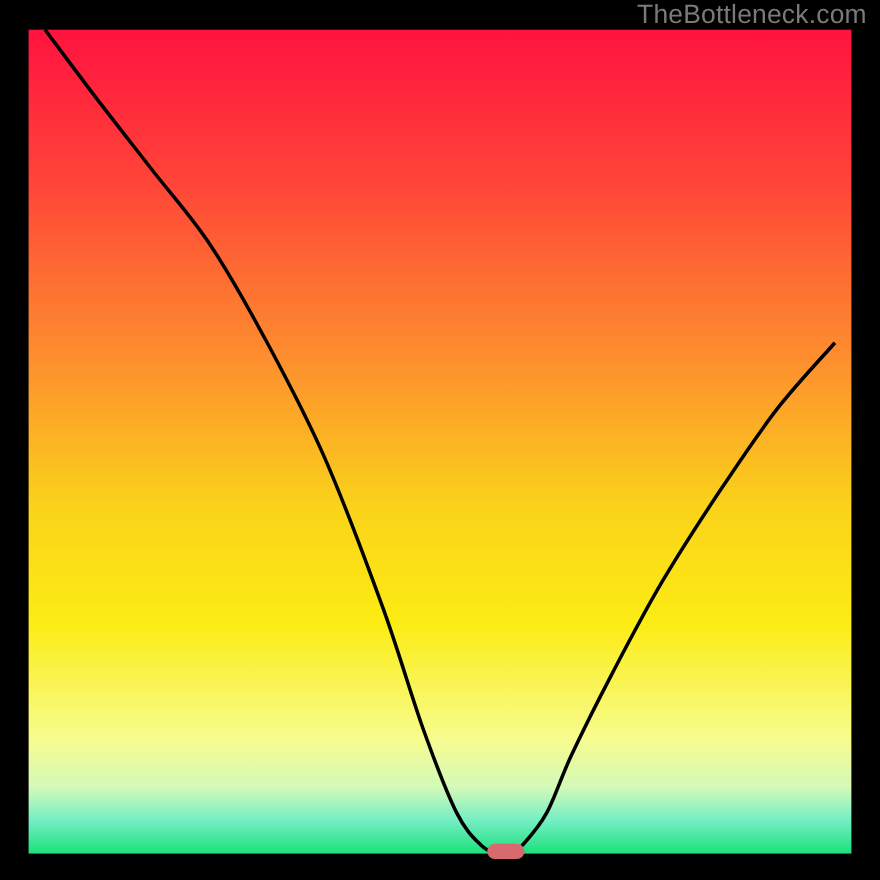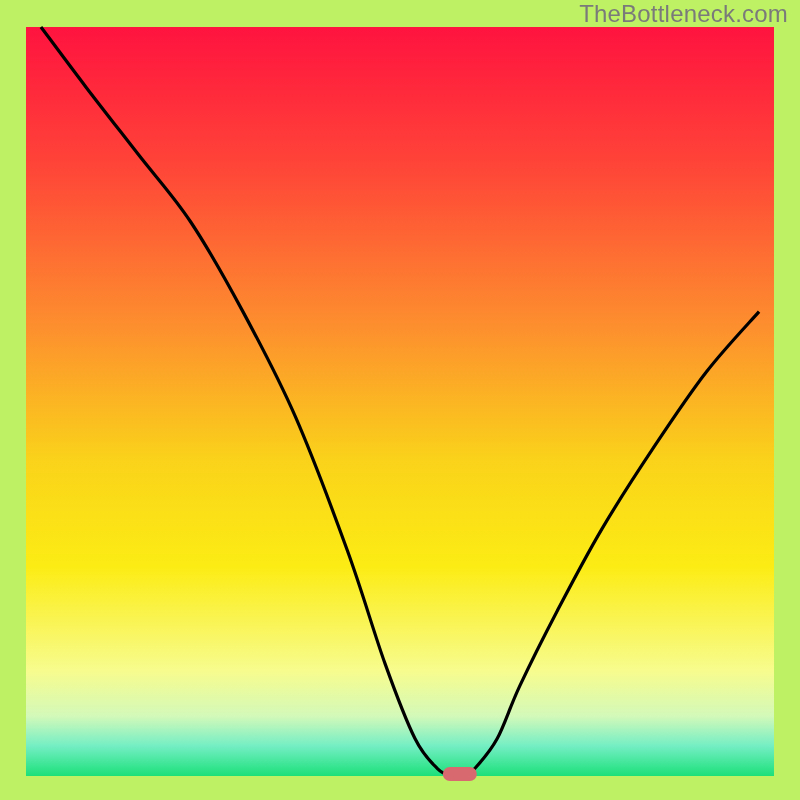--- a/index.html
+++ b/index.html
@@ -8,21 +8,21 @@
     background: #fff;
     width: 800px;
     height: 800px;
     overflow: hidden;
     font-family: Arial, Helvetica, sans-serif;
   }
   .canvas {
     position: relative;
     width: 800px;
     height: 800px;
-    background: #bef264;
+    background: #000000;
   }
   .watermark {
     position: absolute;
     top: 0px;
     right: 12px;
     color: #7a7a7a;
     font-size: 24px;
     letter-spacing: 0.2px;
     z-index: 3;
   }

